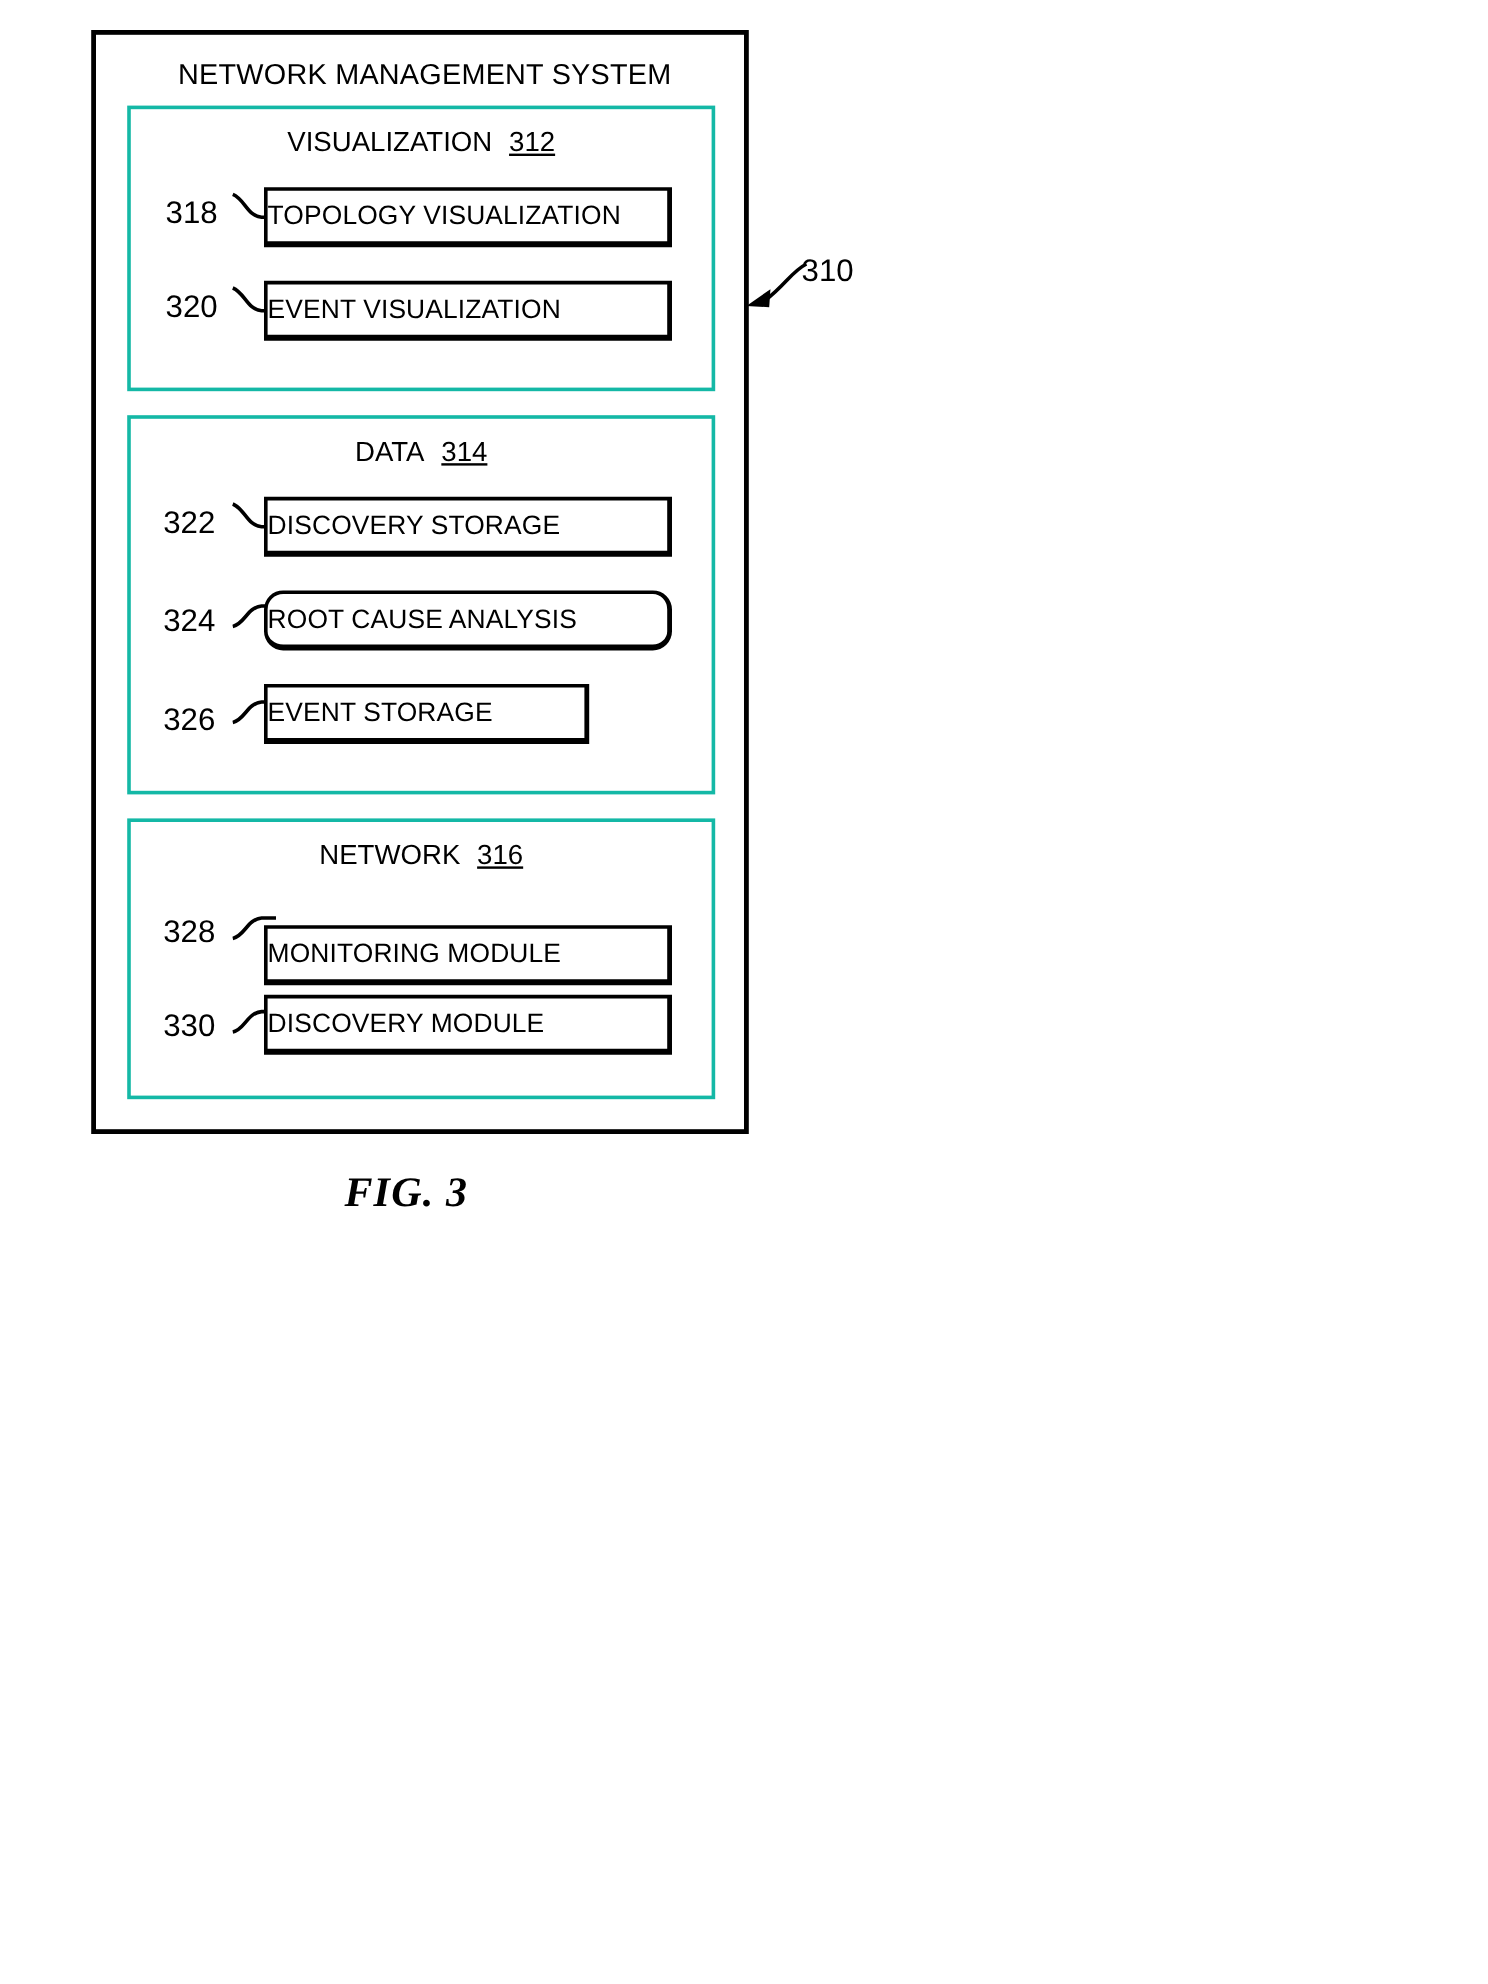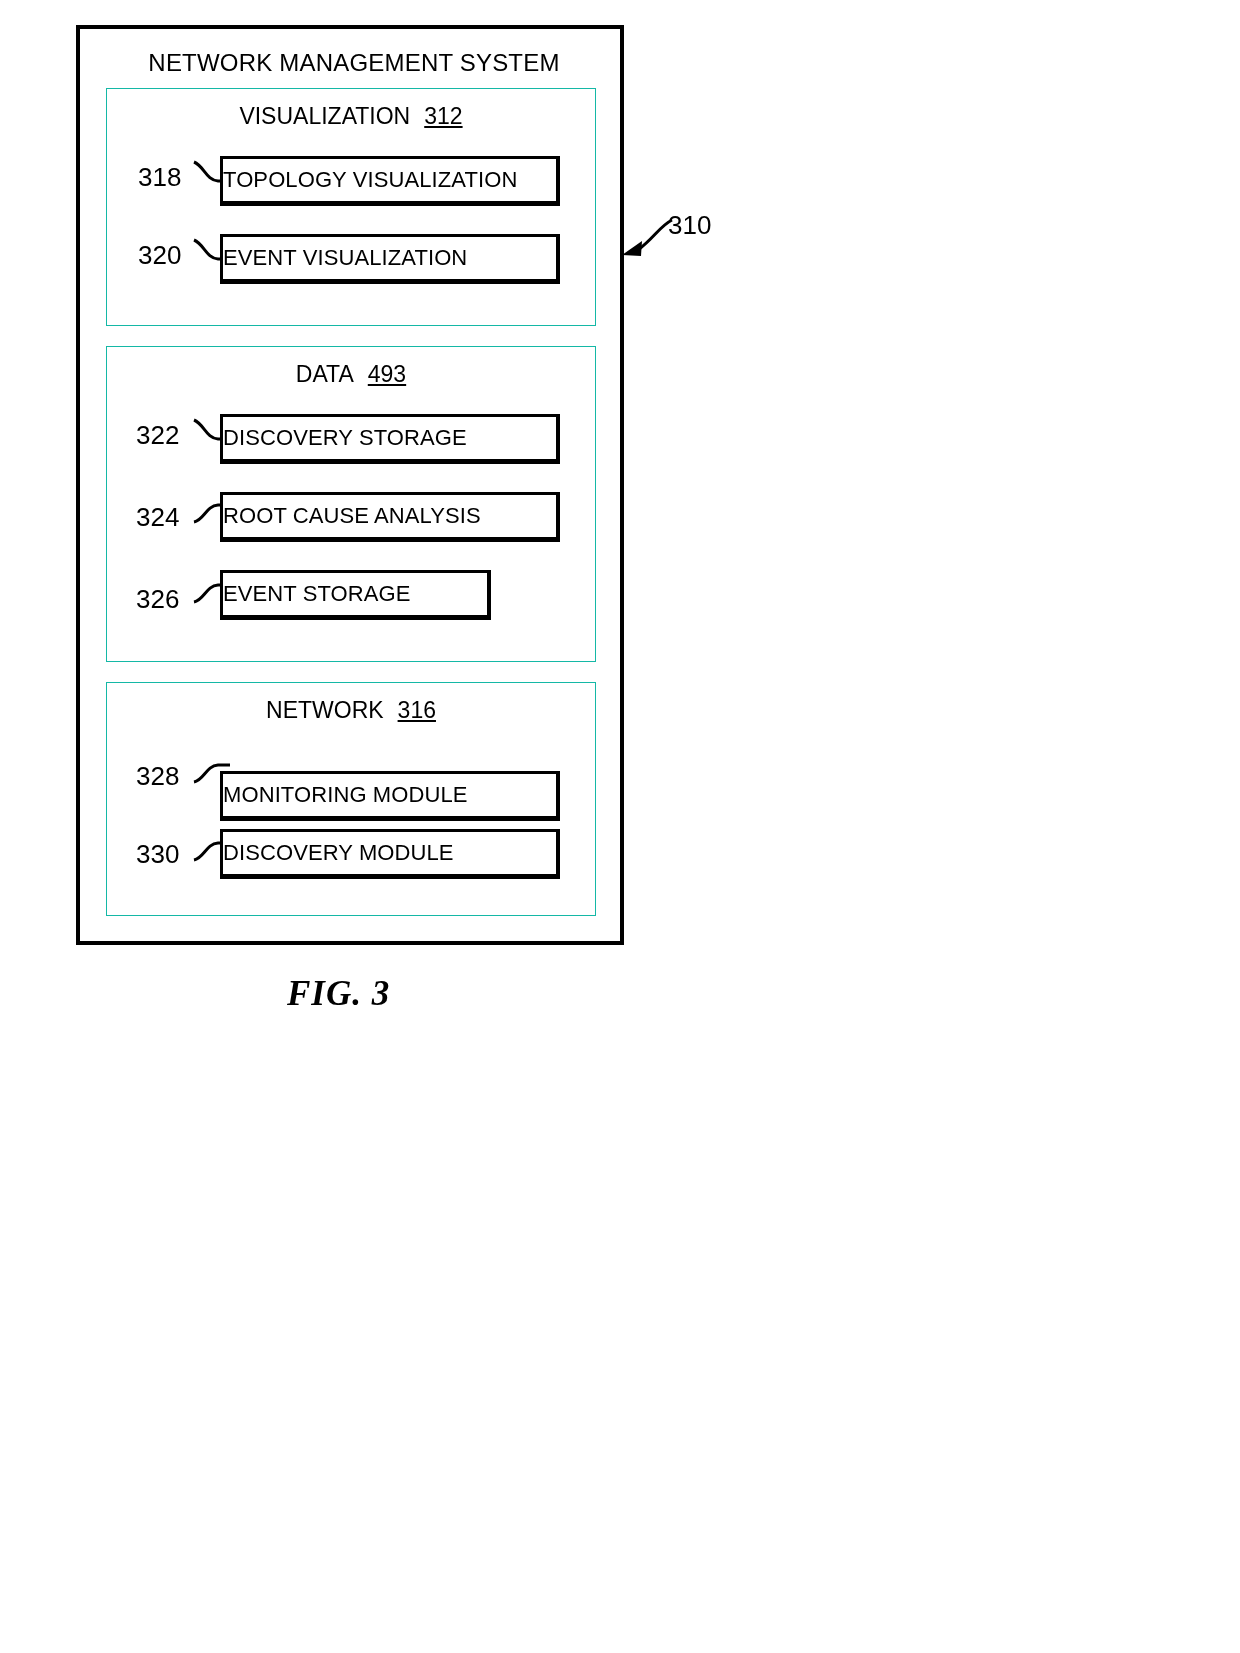--- a/index.html
+++ b/index.html
@@ -40,21 +40,21 @@
     left: 0;
     top: 20px;
     width: 548px;
     text-align: center;
     font-size: 24px;
     letter-spacing: 0.2px;
   }
 
   .group-box {
     position: absolute;
-    border: 1px solid #14b8a6;
+    border: 3px solid #14b8a6;
     box-sizing: border-box;
     background: #fff;
   }
   .group-title {
     position: absolute;
     top: 14px;
     left: 0;
     width: 100%;
     text-align: center;
     font-size: 23px;
@@ -139,36 +139,36 @@
 
   <div class="ref-num" style="left:138px; top:242px;">320</div>
   <svg class="leader" style="left:192px; top:238px; width:40px; height:32px;">
     <path d="M 2 2 C 12 6, 14 20, 26 21 L 38 21" stroke="#000" stroke-width="3" fill="none"></path>
   </svg>
   <div class="item-box" style="left:220px; top:234px; width:340px; height:50px;">
     <span>EVENT VISUALIZATION</span>
   </div>
 
   <div class="group-box" style="left:106px; top:346px; width:490px; height:316px;">
-    <div class="group-title"><span>DATA</span><span class="ref">493</span></div>
+    <div class="group-title"><span>DATA</span><span class="ref">314</span></div>
   </div>
 
   <div class="ref-num" style="left:136px; top:422px;">322</div>
   <svg class="leader" style="left:192px; top:418px; width:40px; height:32px;">
     <path d="M 2 2 C 12 6, 14 20, 26 21 L 38 21" stroke="#000" stroke-width="3" fill="none"></path>
   </svg>
   <div class="item-box" style="left:220px; top:414px; width:340px; height:50px;">
     <span>DISCOVERY STORAGE</span>
   </div>
 
   <div class="ref-num" style="left:136px; top:504px;">324</div>
   <svg class="leader" style="left:192px; top:496px; width:40px; height:34px;">
     <path d="M 2 26 C 12 24, 14 10, 26 9 L 38 9" stroke="#000" stroke-width="3" fill="none"></path>
   </svg>
-  <div class="item-box" style="left:220px; top:492px; width:340px; height:50px;">
+  <div class="item-box" style="left:220px; top:492px; width:340px; height:50px;border-radius:16px;">
     <span>ROOT CAUSE ANALYSIS</span>
   </div>
 
   <div class="ref-num" style="left:136px; top:586px;">326</div>
   <svg class="leader" style="left:192px; top:576px; width:40px; height:34px;">
     <path d="M 2 26 C 12 24, 14 10, 26 9 L 38 9" stroke="#000" stroke-width="3" fill="none"></path>
   </svg>
   <div class="item-box" style="left:220px; top:570px; width:271px; height:50px;">
     <span>EVENT STORAGE</span>
   </div>

